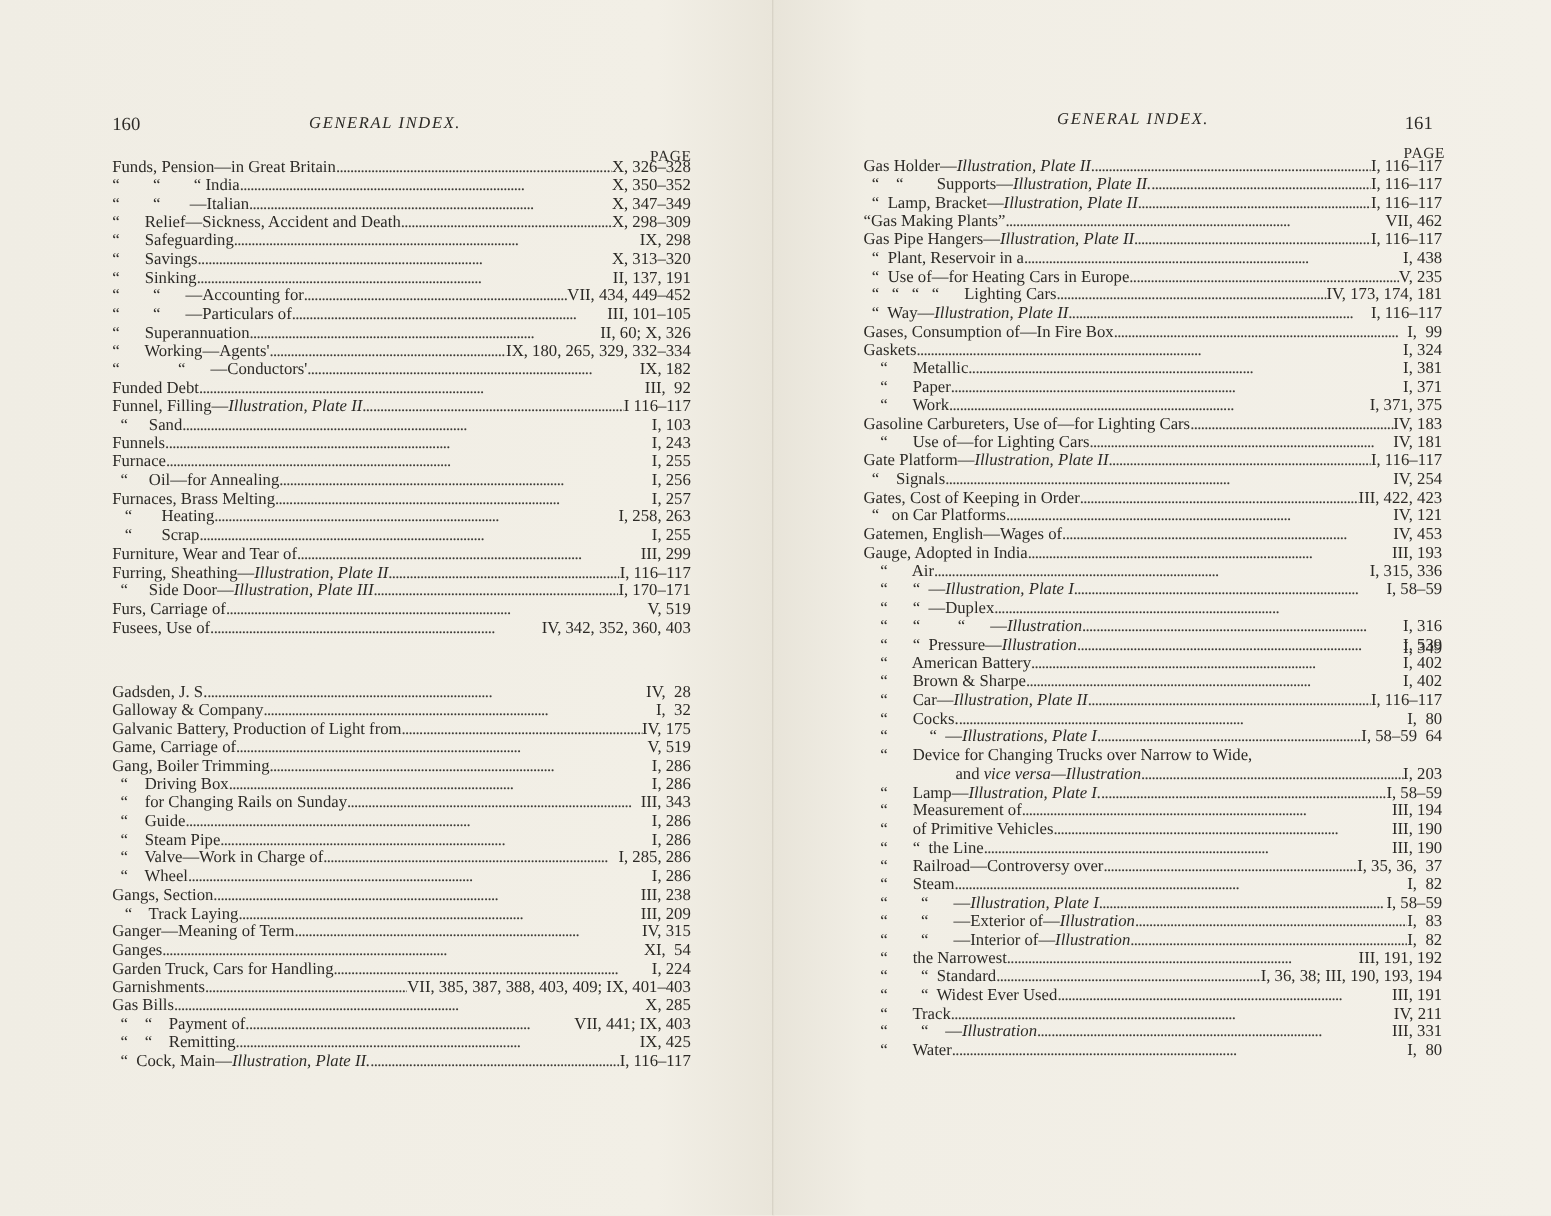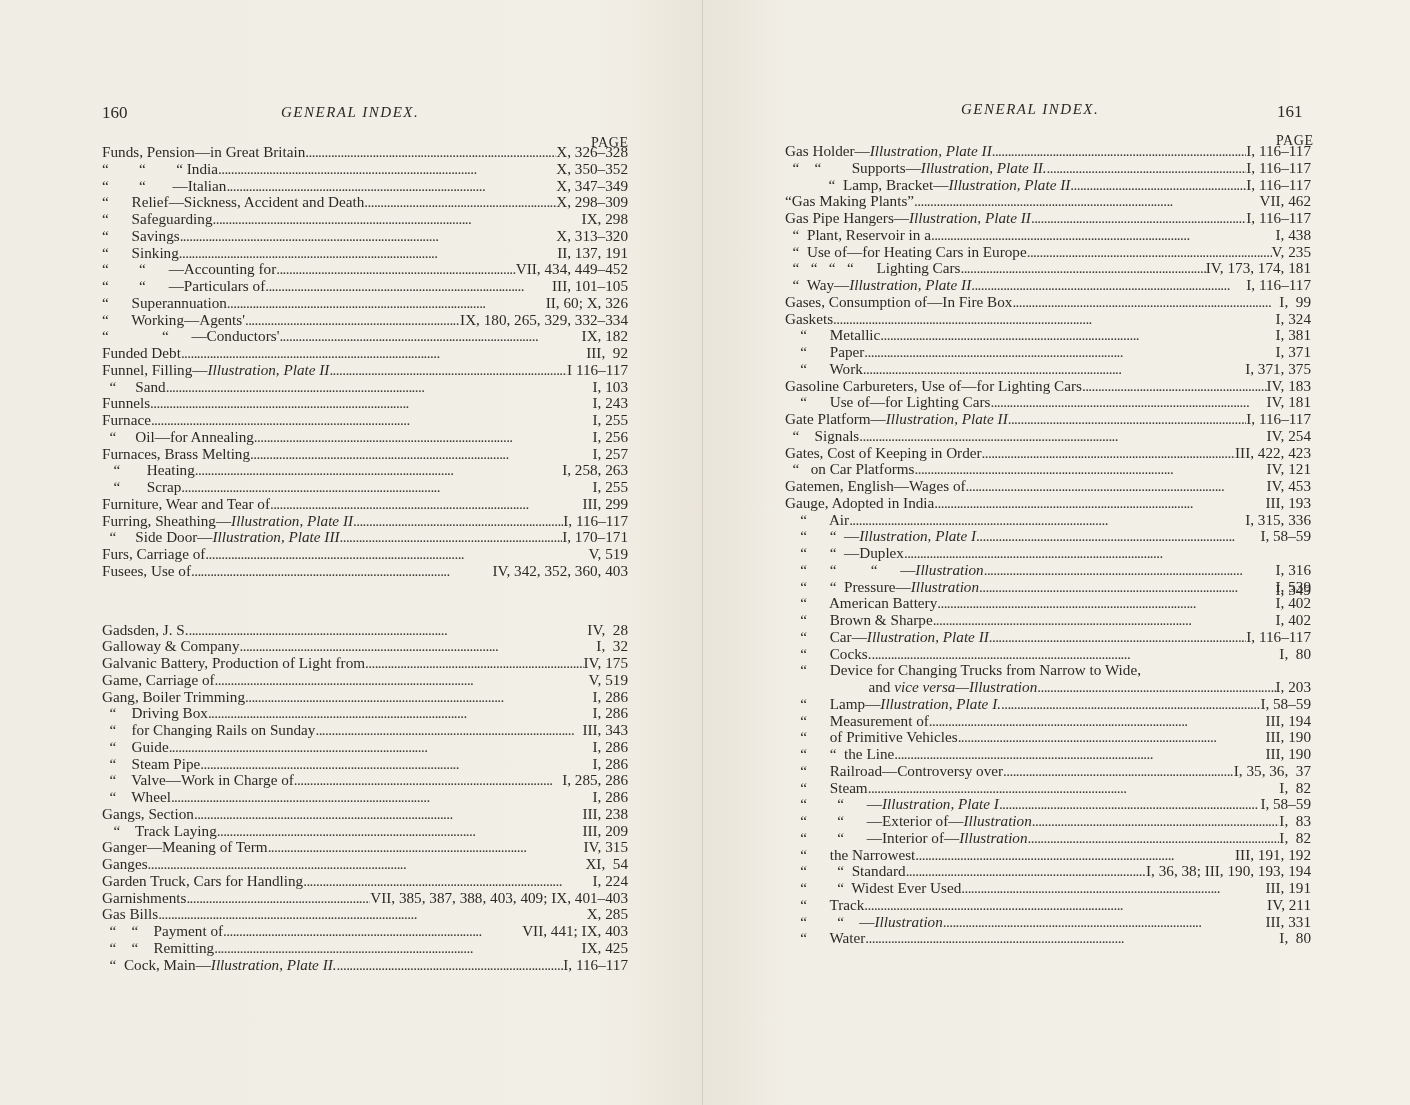--- a/index.html
+++ b/index.html
@@ -289,21 +289,21 @@
         <span class="txt" style="white-space: pre;"><span></span><span>Gas Holder—</span><em class="it">Illustration, Plate II</em></span>
         <span class="dots"></span>
         <span class="ref" style="white-space: pre;">I, 116–117</span>
       </div>
       <div class="row">
         <span class="txt" style="white-space: pre;"><span>  “    “</span><span>        Supports—</span><em class="it">Illustration, Plate II.</em></span>
         <span class="dots"></span>
         <span class="ref" style="white-space: pre;">I, 116–117</span>
       </div>
       <div class="row">
-        <span class="txt" style="white-space: pre; margin-left: 36px;"><span>  “</span><span>  Lamp, Bracket—</span><em class="it">Illustration, Plate II</em></span>
+        <span class="txt" style="white-space: pre;"><span>  “</span><span>  Lamp, Bracket—</span><em class="it">Illustration, Plate II</em></span>
         <span class="dots"></span>
         <span class="ref" style="white-space: pre;">I, 116–117</span>
       </div>
       <div class="row">
         <span class="txt" style="white-space: pre;"><span></span><span>“Gas Making Plants”</span><em class="it"></em></span>
         <span class="dots"></span>
         <span class="ref" style="white-space: pre;">VII, 462</span>
       </div>
       <div class="row">
         <span class="txt" style="white-space: pre;"><span></span><span>Gas Pipe Hangers—</span><em class="it">Illustration, Plate II</em></span>
@@ -433,22 +433,27 @@
       <div class="row">
         <span class="txt" style="white-space: pre;"><span>    “</span><span>      Car—</span><em class="it">Illustration, Plate II</em></span>
         <span class="dots"></span>
         <span class="ref" style="white-space: pre;">I, 116–117</span>
       </div>
       <div class="row">
         <span class="txt" style="white-space: pre;"><span>    “</span><span>      Cocks.</span><em class="it"></em></span>
         <span class="dots"></span>
         <span class="ref" style="white-space: pre;">I,  80</span>
       </div>
+      <div class="row">
+        <span class="txt" style="white-space: pre;"><span>    “</span><span>          “  —</span><em class="it">Illustrations, Plate I</em></span>
+        <span class="dots"></span>
+        <span class="ref" style="white-space: pre;">I, 58–59  64</span>
+      </div>
       <div class="row nodots">
-        <span class="txt" style="white-space: pre;"><span>    “</span><span>      Device for Changing Trucks from Narrow to Wide,</span><em class="it"></em></span>
+        <span class="txt" style="white-space: pre;"><span>    “</span><span>      Device for Changing Trucks over Narrow to Wide,</span><em class="it"></em></span>
         <span class="dots"></span>
         <span class="ref" style="white-space: pre;"></span>
       </div>
       <div class="row">
         <span class="txt" style="white-space: pre;"><span></span><span>                      and </span><em class="it">vice versa—Illustration</em></span>
         <span class="dots"></span>
         <span class="ref" style="white-space: pre;">I, 203</span>
       </div>
       <div class="row">
         <span class="txt" style="white-space: pre;"><span>    “</span><span>      Lamp—</span><em class="it">Illustration, Plate I.</em></span>

